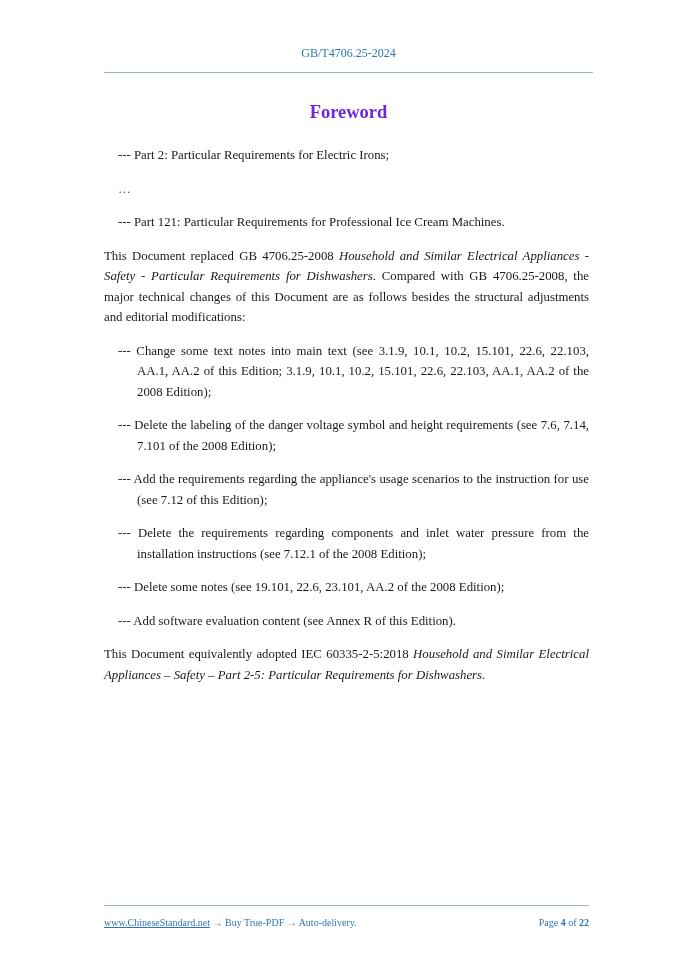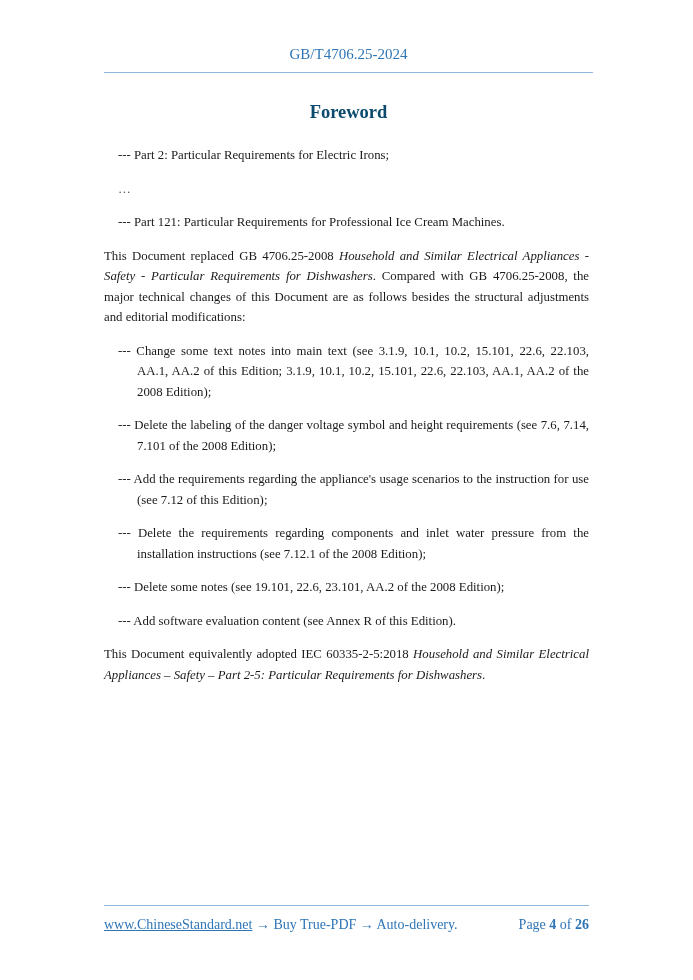--- a/index.html
+++ b/index.html
@@ -14,40 +14,40 @@
       overflow: hidden;
       font-family: "Liberation Serif", "DejaVu Serif", serif;
       color: #1a1a1a;
     }
     .header {
       position: absolute;
       top: 46px;
       left: 104px;
       width: 489px;
       text-align: center;
-      font-size: 15px;
+      font-size: 12px;
       color: #2e75b6;
     }
     .header-rule {
       position: absolute;
       top: 72px;
       left: 104px;
       width: 489px;
       height: 0;
       border-top: 1px solid #8fb8de;
     }
     .title {
       position: absolute;
       top: 102px;
       left: 104px;
       width: 489px;
       text-align: center;
       font-weight: bold;
       font-size: 18.5px;
-      color: #0c4a6e;
+      color: #6d28d9;
     }
     .content {
       position: absolute;
       top: 145px;
       left: 104px;
       width: 485px;
       font-size: 12.8px;
       line-height: 20.5px;
     }
     .p {
@@ -76,21 +76,21 @@
       left: 104px;
       width: 485px;
       height: 0;
       border-top: 1px solid #8fb8de;
     }
     .footer {
       position: absolute;
       top: 917px;
       left: 104px;
       width: 485px;
-      font-size: 14px;
+      font-size: 10px;
       color: #2e75b6;
       display: flex;
       justify-content: space-between;
     }
     .footer a {
       color: #2e75b6;
       text-decoration: underline;
     }
     .footer .bold { font-weight: bold; }
   </style>
@@ -118,14 +118,14 @@
   <div class="li">--- Delete some notes (see 19.101, 22.6, 23.101, AA.2 of the 2008 Edition);</div>
   <div class="li">--- Add software evaluation content (see Annex R of this Edition).</div>
 
   <p class="p"><span>This Document equivalently adopted IEC 60335-2-5:2018 </span><i>Household and Similar Electrical Appliances – Safety – Part 2-5: Particular Requirements for Dishwashers</i><span>.</span></p>
 
 </div>
 
 <div class="footer-rule"></div>
 <div class="footer">
   <span><a>www.ChineseStandard.net</a><span> → Buy True-PDF → Auto-delivery.</span></span>
-  <span><span>Page</span>&nbsp;<span class="bold">4</span>&nbsp;<span>of</span>&nbsp;<span class="bold">26</span></span>
+  <span><span>Page</span>&nbsp;<span class="bold">4</span>&nbsp;<span>of</span>&nbsp;<span class="bold">22</span></span>
 </div>
 
 </body></html>

